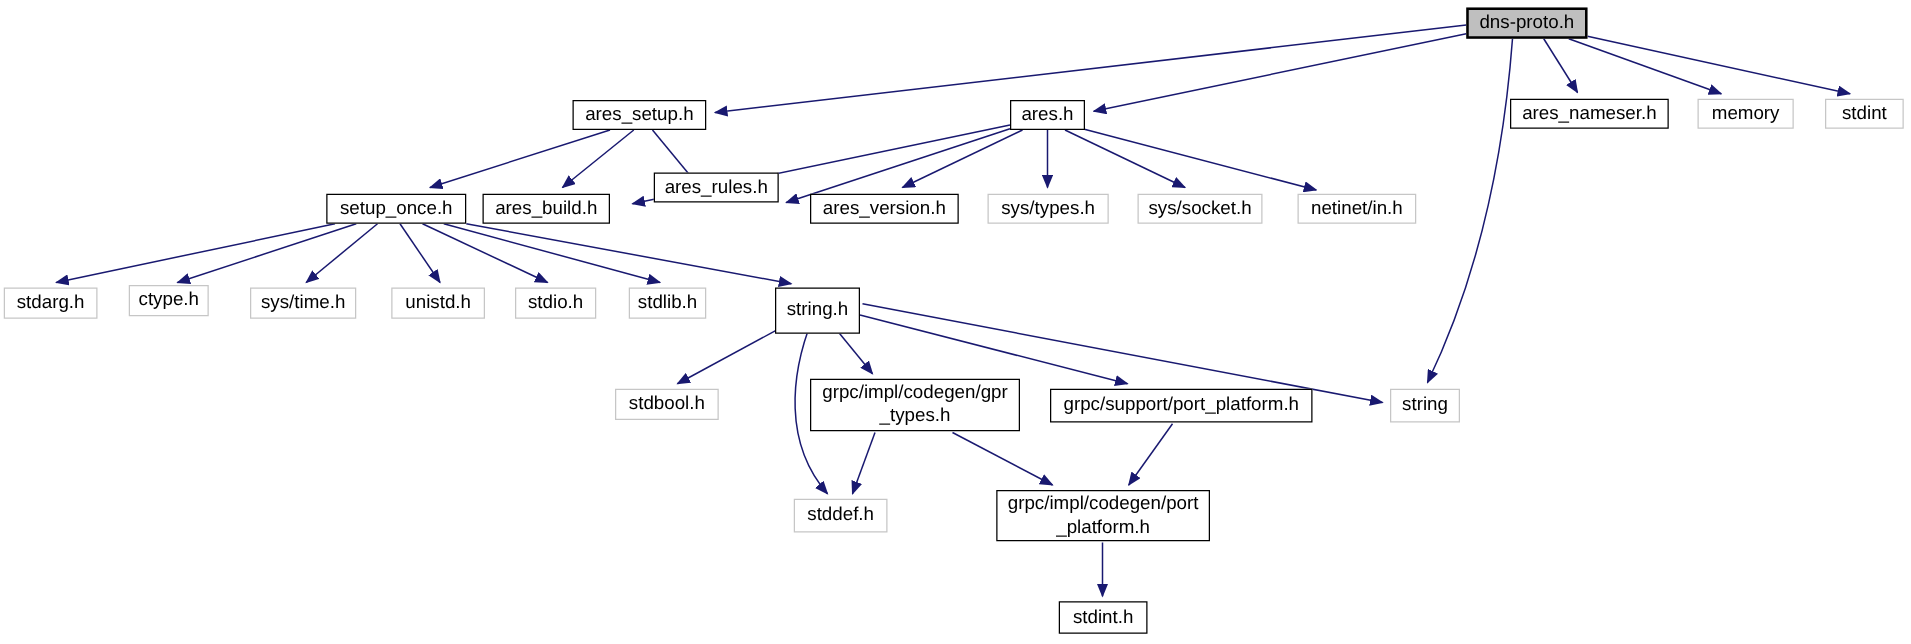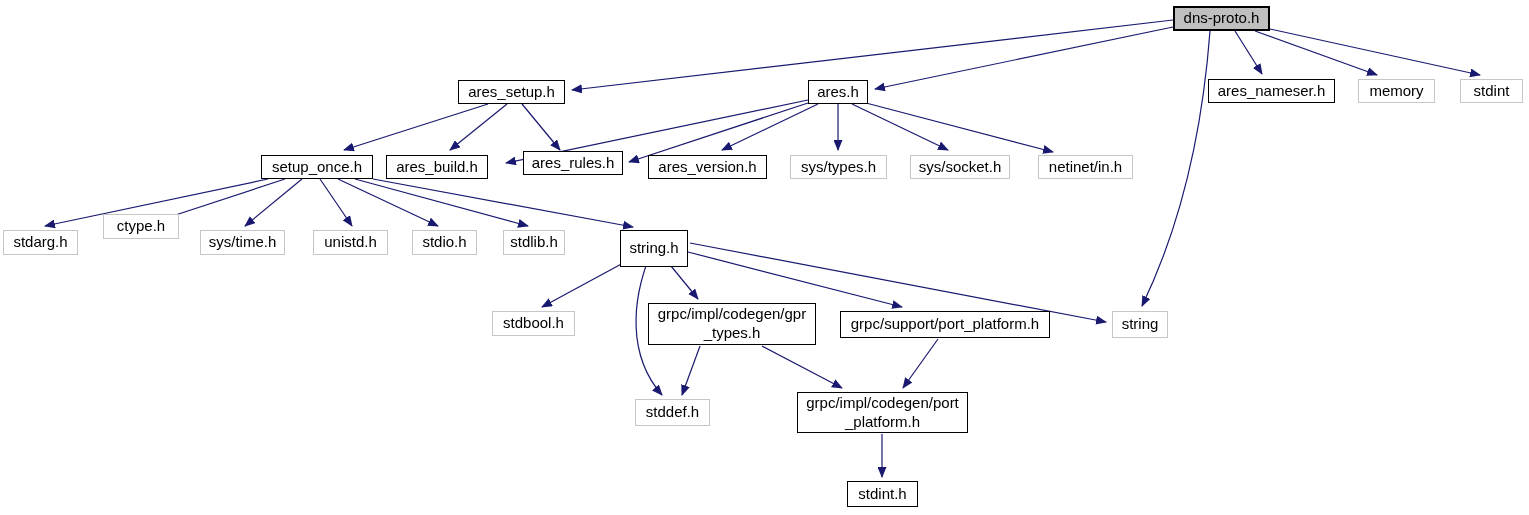--- a/index.html
+++ b/index.html
@@ -72,27 +72,27 @@
     </svg>
   <div id="nodes">
       <div class="node main" style="left: 1173px; top: 6px; width: 97px; height: 25px;">dns-proto.h</div>
       <div class="node doc" style="left: 458px; top: 80px; width: 107px; height: 24px;">ares_setup.h</div>
       <div class="node doc" style="left: 808px; top: 80px; width: 60px; height: 24px;">ares.h</div>
       <div class="node doc" style="left: 1208px; top: 79px; width: 127px; height: 24px;">ares_nameser.h</div>
       <div class="node ext" style="left: 1358px; top: 79px; width: 77px; height: 24px;">memory</div>
       <div class="node ext" style="left: 1460px; top: 79px; width: 63px; height: 24px;">stdint</div>
       <div class="node doc" style="left: 261px; top: 155px; width: 112px; height: 24px;">setup_once.h</div>
       <div class="node doc" style="left: 386px; top: 155px; width: 102px; height: 24px;">ares_build.h</div>
-      <div class="node doc" style="left: 523px; top: 151px; width: 100px; height: 24px;">ares_rules.h</div>
+      <div class="node doc" style="left: 523px; top: 138px; width: 100px; height: 24px;">ares_rules.h</div>
       <div class="node doc" style="left: 648px; top: 155px; width: 119px; height: 24px;">ares_version.h</div>
       <div class="node ext" style="left: 790px; top: 155px; width: 97px; height: 24px;">sys/types.h</div>
       <div class="node ext" style="left: 910px; top: 155px; width: 100px; height: 24px;">sys/socket.h</div>
       <div class="node ext" style="left: 1038px; top: 155px; width: 95px; height: 24px;">netinet/in.h</div>
       <div class="node ext" style="left: 3px; top: 230px; width: 75px; height: 25px;">stdarg.h</div>
-      <div class="node ext" style="left: 103px; top: 214px; width: 76px; height: 25px;">ctype.h</div>
+      <div class="node ext" style="left: 103px; top: 228px; width: 64px; height: 25px;">ctype.h</div>
       <div class="node ext" style="left: 200px; top: 230px; width: 85px; height: 25px;">sys/time.h</div>
       <div class="node ext" style="left: 313px; top: 230px; width: 75px; height: 25px;">unistd.h</div>
       <div class="node ext" style="left: 412px; top: 230px; width: 65px; height: 25px;">stdio.h</div>
       <div class="node ext" style="left: 503px; top: 230px; width: 62px; height: 25px;">stdlib.h</div>
       <div class="node doc" style="left: 620px; top: 230px; width: 68px; height: 37px;">string.h</div>
       <div class="node ext" style="left: 492px; top: 311px; width: 83px; height: 25px;">stdbool.h</div>
       <div class="node doc" style="left: 648px; top: 303px; width: 168px; height: 42px;">grpc/impl/codegen/gpr
 _types.h</div>
       <div class="node doc" style="left: 840px; top: 311px; width: 210px; height: 27px;">grpc/support/port_platform.h</div>
       <div class="node ext" style="left: 1112px; top: 311px; width: 56px; height: 27px;">string</div>

